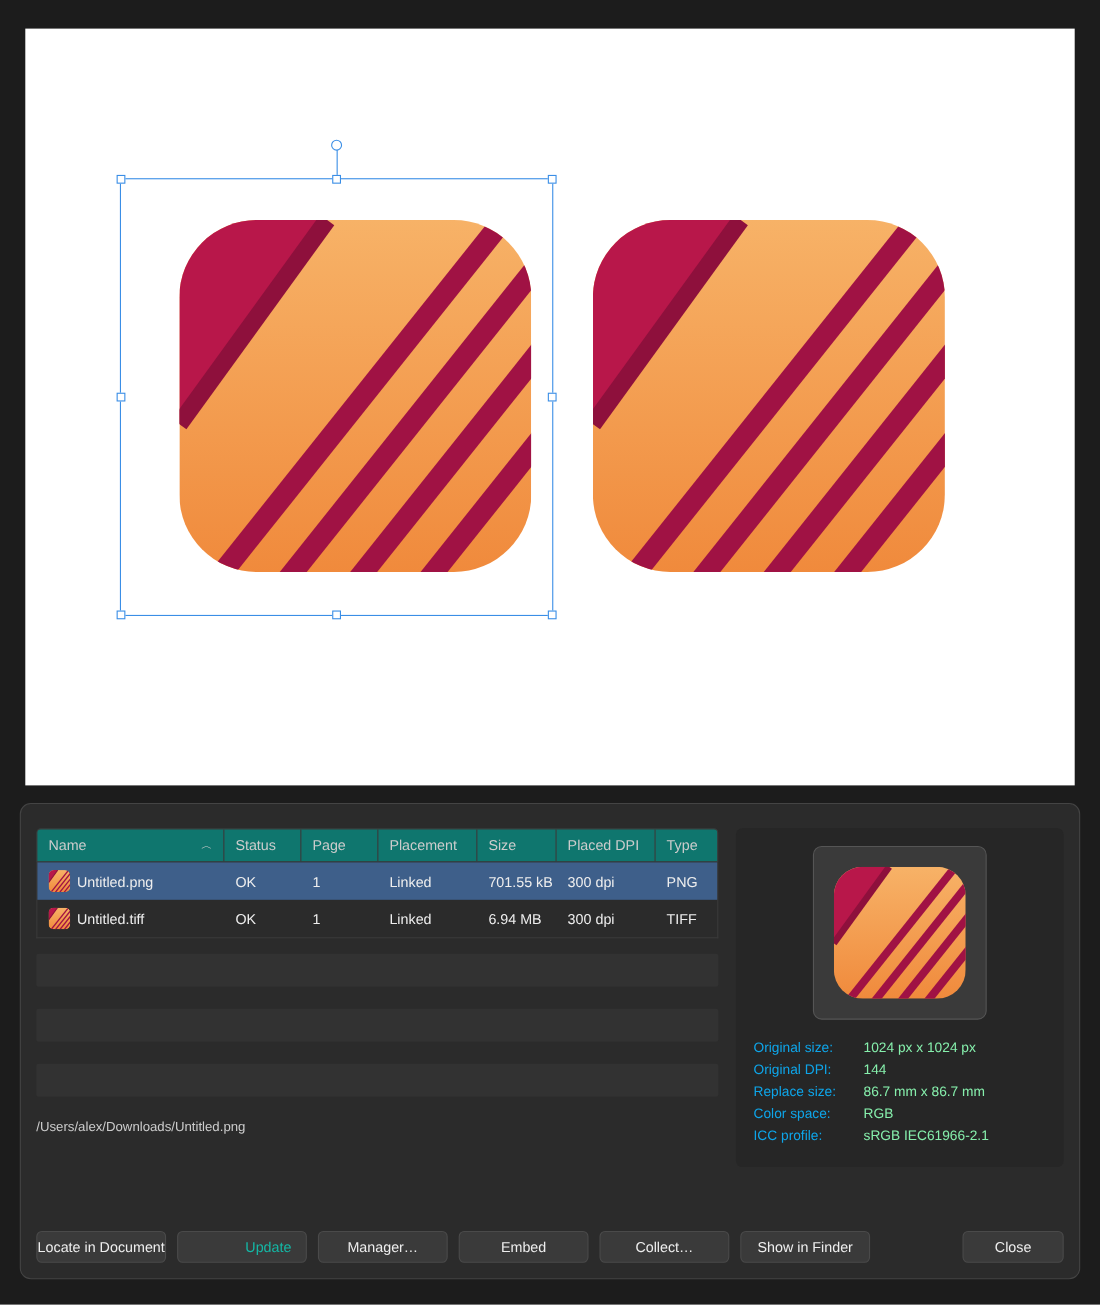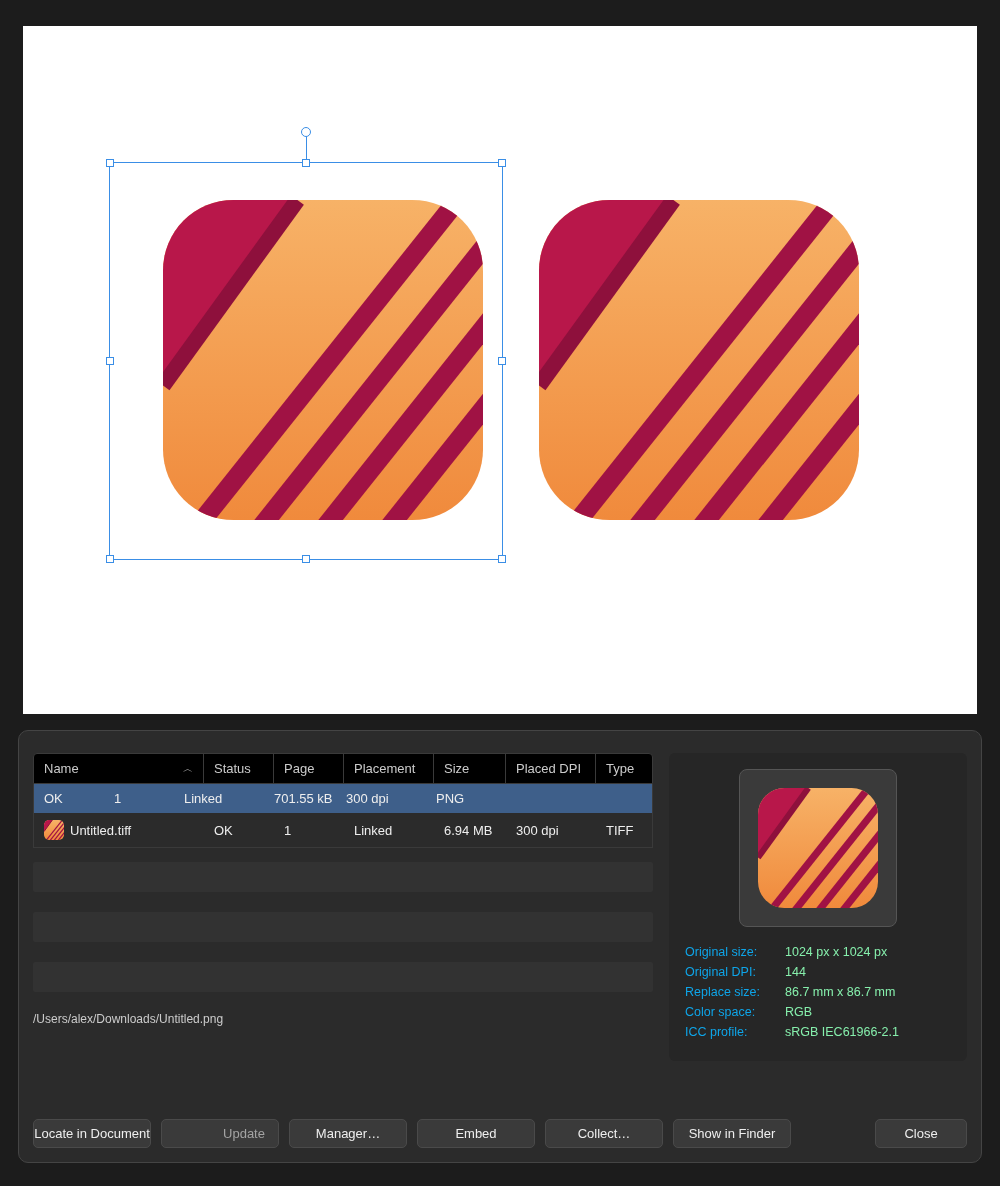--- a/index.html
+++ b/index.html
@@ -78,21 +78,21 @@
   .tl-y { background:#febc2e; }
   .tl-g { background:#28c840; }
 
   .body {
     display:flex; gap:16px; margin-top:12px;
   }
 
   
   .table-pane { flex:1; }
   .thead {
-    display:flex; background:#000000; border:1px solid #3a3a3a; border-radius:4px 4px 0 0;
+    display:flex; background:#0f766e; border:1px solid #3a3a3a; border-radius:4px 4px 0 0;
     color:#ccc; font-size:13px;
   }
   .th, .td {
     padding: 7px 10px;
     border-right:1px solid #3a3a3a;
     white-space: nowrap; overflow:hidden;
   }
   .th:last-child, .td:last-child { border-right:none; }
   .c-name { width:170px; display:flex; align-items:center; gap:6px;}
   .c-status { width:70px; }
@@ -136,21 +136,21 @@
   .kv .v { color:#86efac; }
 
   
   .button-row { display:flex; gap:10px; margin-top:14px; }
   .btn {
     background:#3a3a3a; color:#eee; border:1px solid #4a4a4a;
     border-radius:5px; padding:6px 0; font-size:13px; text-align:center;
     width:118px;
     margin-top:44px;
   }
-  .btn.disabled { color:#a3a3a3;padding-left:48px; }
+  .btn.disabled { color:#14b8a6;padding-left:48px; }
   .spacer { flex:1; }
   .btn.close { width:92px; }
 
   
   svg.appicon { width:100%; height:100%; display:block; }
 </style>
 </head>
 <body>
 
 <svg width="0" height="0" style="position:absolute">
@@ -214,20 +214,28 @@
         </div>
         <div class="th c-status">Status</div>
         <div class="th c-page">Page</div>
         <div class="th c-place">Placement</div>
         <div class="th c-size">Size</div>
         <div class="th c-dpi">Placed DPI</div>
         <div class="th c-type">Type</div>
       </div>
       <div class="tbody" id="tbody">
           <div class="row sel">
+            <div class="td c-name">
+              <span class="thumb">
+                <svg class="appicon">
+                  <use href="#appicon"></use>
+                </svg>
+              </span>
+              <span>Untitled.png</span>
+            </div>
             <div class="td c-status">OK</div>
             <div class="td c-page">1</div>
             <div class="td c-place">Linked</div>
             <div class="td c-size">701.55 kB</div>
             <div class="td c-dpi">300 dpi</div>
             <div class="td c-type">PNG</div>
           </div>
           <div class="row">
             <div class="td c-name">
               <span class="thumb">

